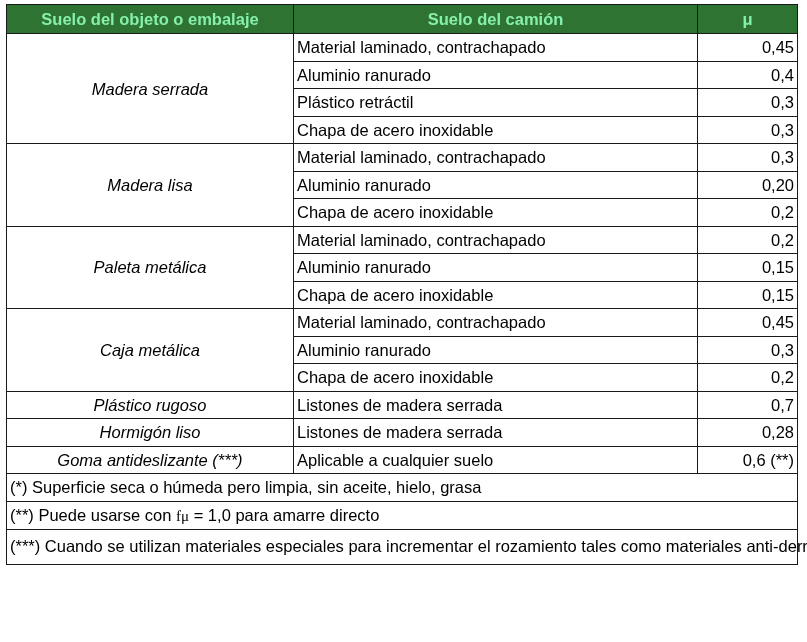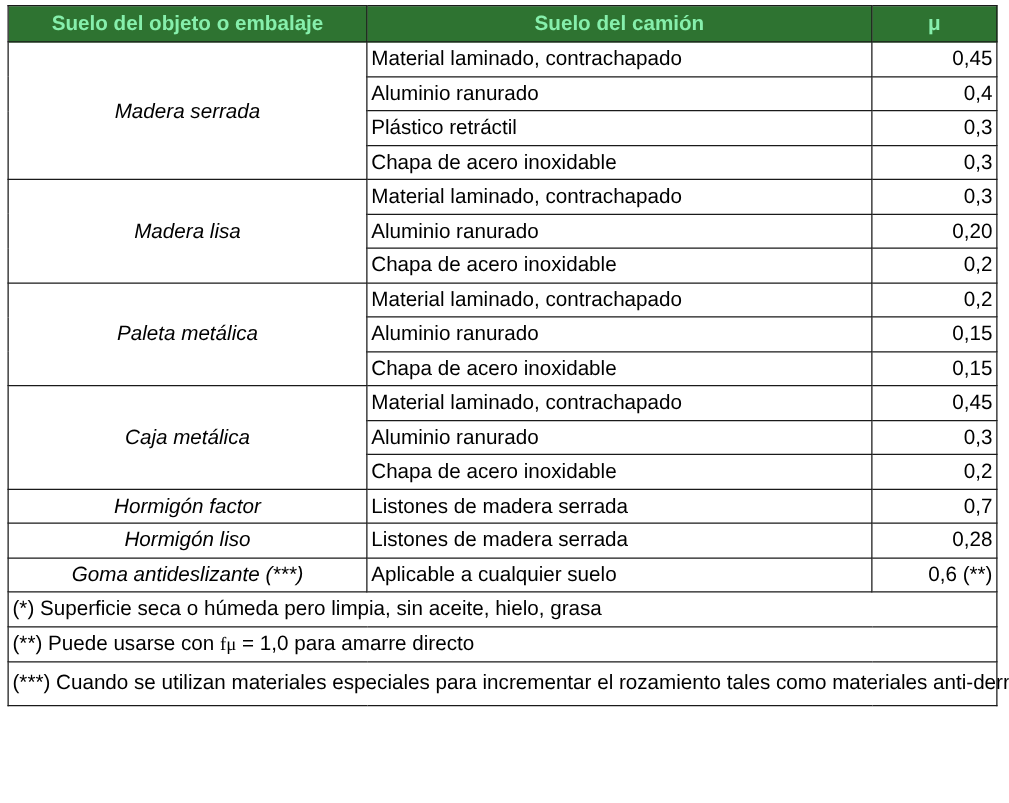--- a/index.html
+++ b/index.html
@@ -101,21 +101,21 @@
     <tr>
       <td class="floor">Aluminio ranurado</td>
       <td class="mu">0,3</td>
     </tr>
     <tr>
       <td class="floor">Chapa de acero inoxidable</td>
       <td class="mu">0,2</td>
     </tr>
 
     <tr>
-      <td class="obj">Hormigón factor</td>
+      <td class="obj">Plástico rugoso</td>
       <td class="floor">Listones de madera serrada</td>
       <td class="mu">0,7</td>
     </tr>
 
     <tr>
       <td class="obj">Hormigón liso</td>
       <td class="floor">Listones de madera serrada</td>
       <td class="mu">0,28</td>
     </tr>
 

